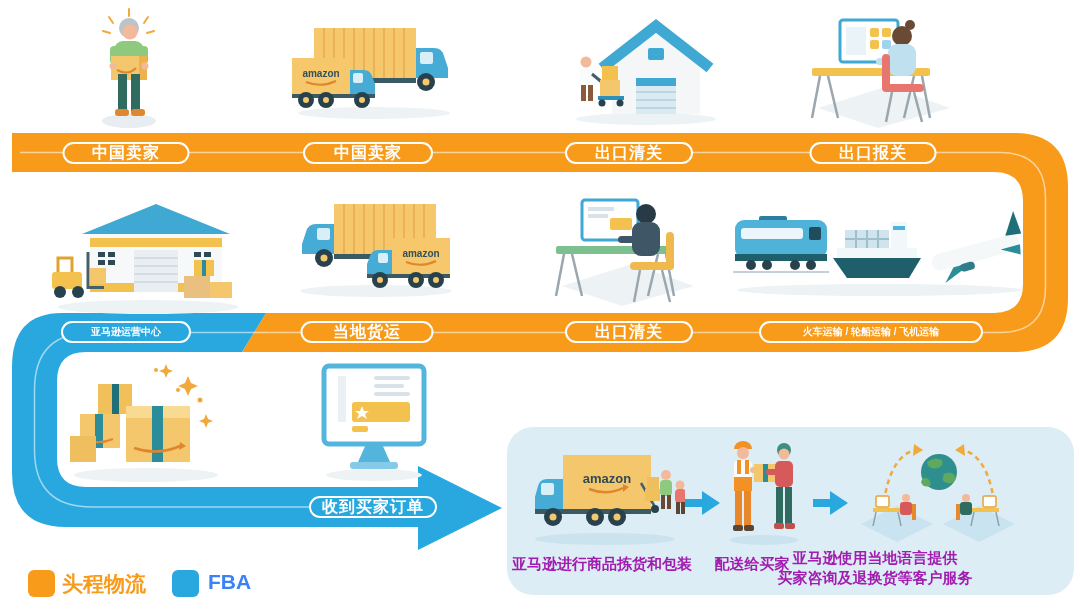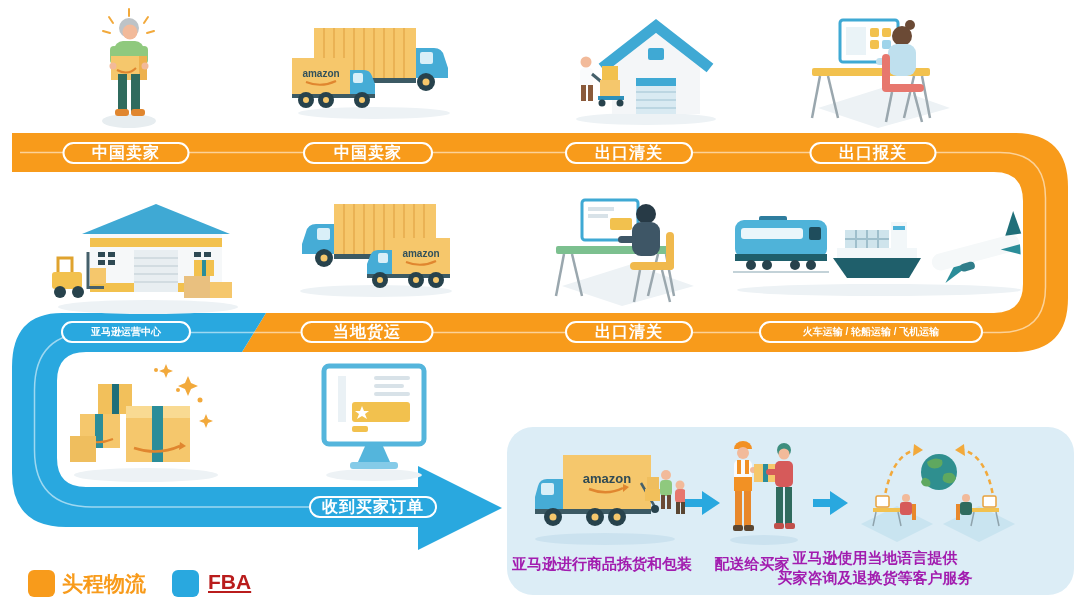--- a/index.html
+++ b/index.html
@@ -16,21 +16,21 @@
   .pill.blue{background:#29A8DF;}
   .pill.small{font-size:10px;letter-spacing:0;}
   .cap{position:absolute;transform:translateX(-50%);color:#a21caf;font-weight:bold;font-size:15px;
        text-align:center;white-space:nowrap;line-height:20px;}
   .legend{position:absolute;left:8px;top:570px;display:flex;align-items:flex-start;margin-left:20px;}
   .sw{width:27px;height:27px;border-radius:6px;}
   .sw-orange{background:#F89B1B;margin-right:7px;}
   .sw-blue{background:#29A8DF;margin-right:9px;}
   .lg-label{font-size:21px;font-weight:bold;}
   .lg-orange{color:#F89B1B;margin-right:26px;}
-  .lg-blue{color:#b91c1c;text-decoration:underline;}
+  .lg-blue{color:#3b82f6;}
 </style>
 </head>
 <body>
 
 <div class="canvas">
 
   <div class="fba-box"></div>
 
   <svg class="flow-svg" width="1080" height="615" viewBox="0 0 1080 615">
     <path d="M12,133 L1014,133 Q1068,133 1068,187 L1068,298 Q1068,352 1014,352 L242,352 L266,313 L994,313

